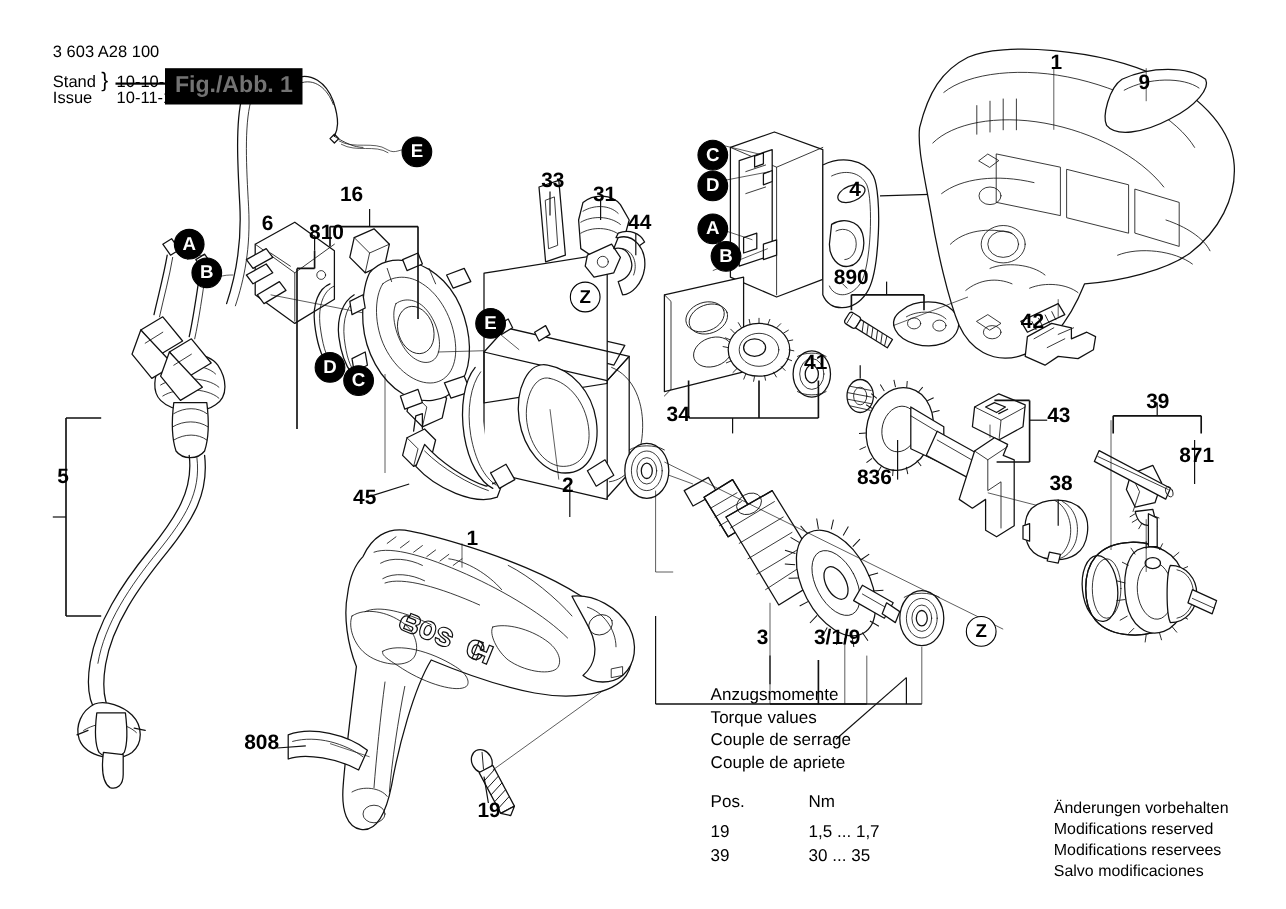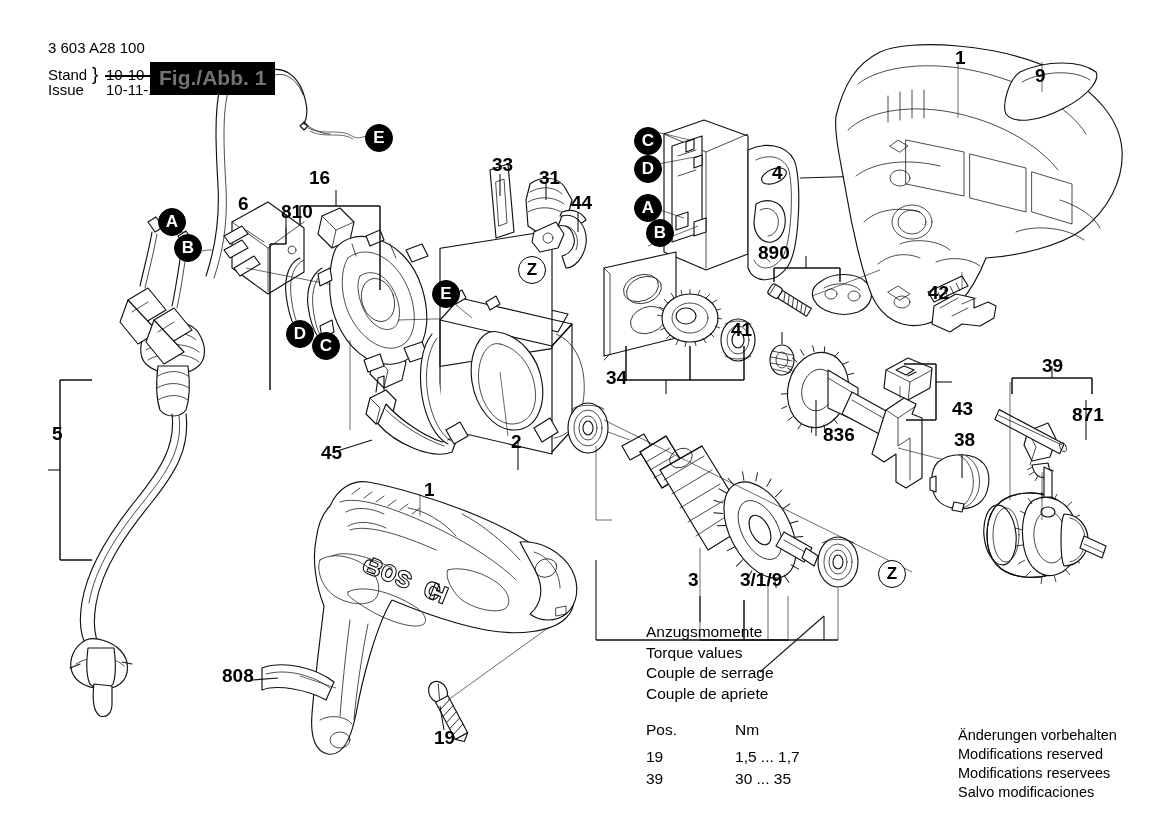--- a/index.html
+++ b/index.html
@@ -544,29 +544,29 @@
   <div class="lbl" style="left:281px;top:202px;">810</div>
 
   <div class="lbl" style="left:492px;top:155px;">33</div>
   <div class="lbl" style="left:539px;top:168px;text-align:center;">31</div>
   <div class="lbl" style="left:571px;top:193px;">44</div>
   <div class="lbl" style="left:772px;top:163px;">4</div>
 
   <div class="lbl" style="left:758px;top:243px;">890</div>
   <div class="lbl" style="left:606px;top:368px;">34</div>
   <div class="lbl" style="left:731px;top:320px;">41</div>
-  <div class="lbl" style="left:779px;top:425px;margin-left:44px;">836</div>
+  <div class="lbl" style="left:779px;top:425px;">836</div>
 
   <div class="lbl" style="left:511px;top:432px;">2</div>
   <div class="lbl" style="left:321px;top:443px;">45</div>
 
   <div class="lbl" style="left:688px;top:570px;">3</div>
   <div class="lbl" style="left:740px;top:570px;">3/1/9</div>
 
-  <div class="lbl" style="left:952px;top:369px;margin-top:30px;">43</div>
+  <div class="lbl" style="left:952px;top:369px;">43</div>
   <div class="lbl" style="left:954px;top:430px;">38</div>
   <div class="lbl" style="left:1042px;top:356px;">39</div>
   <div class="lbl" style="left:1072px;top:405px;">871</div>
 
   <div class="lbl" style="left:424px;top:480px;">1</div>
   <div class="lbl" style="left:222px;top:666px;">808</div>
   <div class="lbl" style="left:434px;top:728px;">19</div>
 
   <div class="cmark filled" style="left:158px;top:208px;">A</div>
   <div class="cmark filled" style="left:174px;top:234px;">B</div>

